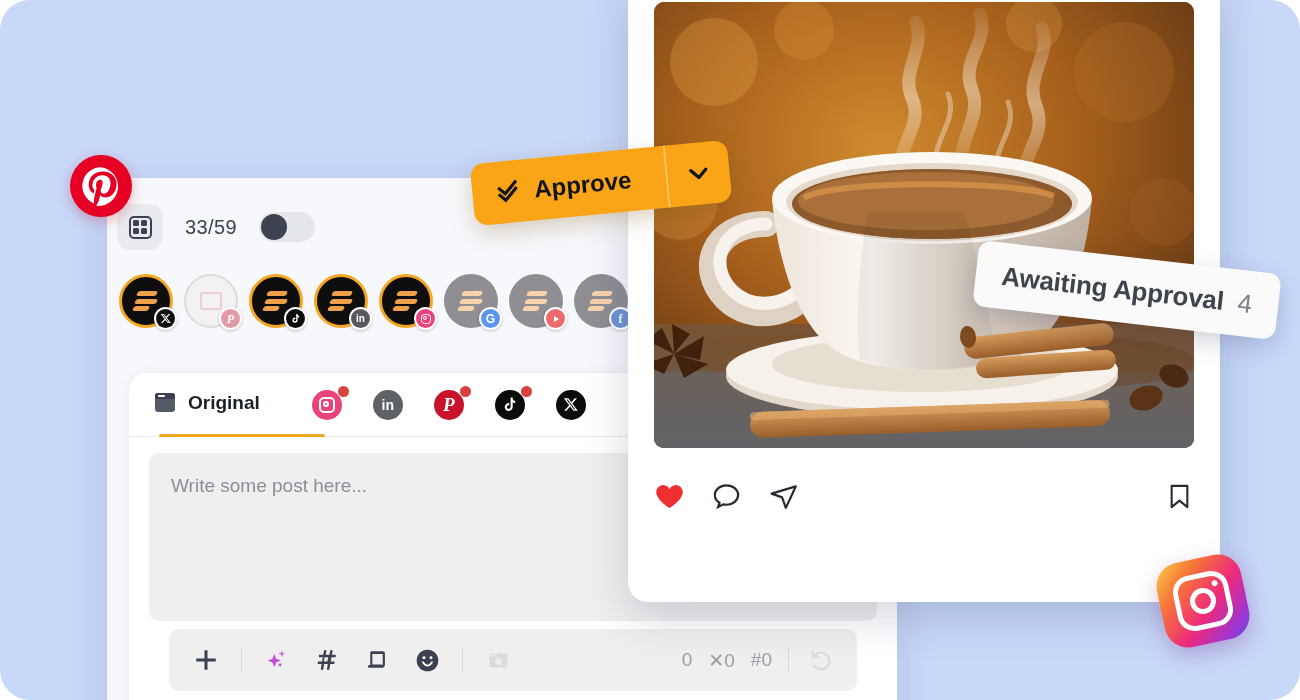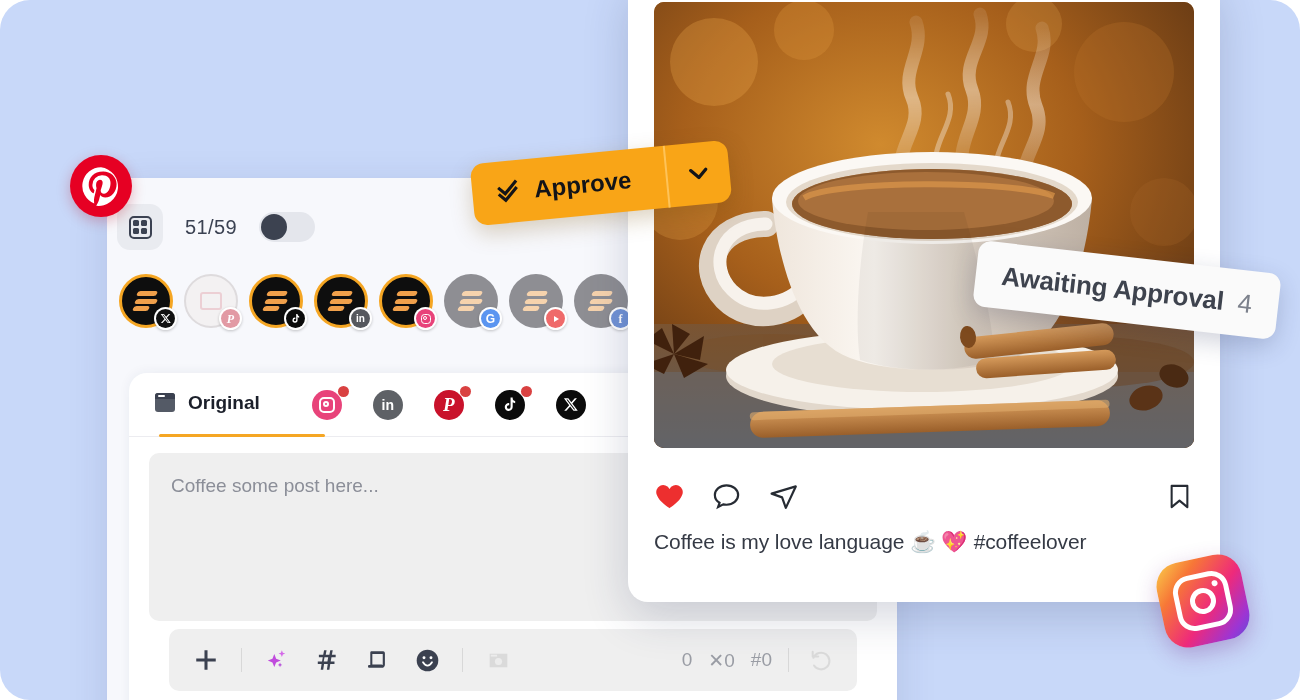--- a/index.html
+++ b/index.html
@@ -273,21 +273,21 @@
 
     <div class="sc-header">
       <div class="grid-btn">
         <div class="grid-glyph">
           <i></i>
             <i></i>
             <i></i>
             <i></i>
         </div>
       </div>
-      <div class="sc-count">51/59</div>
+      <div class="sc-count">33/59</div>
       <div class="toggle">
           <div class="knob"></div>
         </div>
     </div>
 
     <div class="avatar-row">
 
       <div class="avatar">
         <div class="av-ring active">
             <span class="av-mark">
@@ -446,21 +446,21 @@
           <div class="soc" style="background:#0b0b0b;">
             <svg width="15" height="15" viewBox="0 0 24 24">
                 <path fill="#fff" d="M18.9 2h3.4l-7.4 8.5L23.6 22h-6.8l-5.3-6.9L5.4 22H2l7.9-9L1.5 2h7l4.8 6.3L18.9 2zm-1.2 18h1.9L7.4 3.9H5.4L17.7 20z"></path>
               </svg>
           </div>
         </div>
       </div>
 
       <div class="textarea-wrap">
         <div class="textarea">
-          <div class="ta-placeholder">Coffee some post here...</div>
+          <div class="ta-placeholder">Write some post here...</div>
         </div>
 
         <div class="toolbar">
           <div class="tb-left">
             <span class="tb-ico">
               <svg width="26" height="26" viewBox="0 0 24 24">
                   <path fill="#3b4150" d="M10.6 3h2.8v7.6H21v2.8h-7.6V21h-2.8v-7.6H3v-2.8h7.6z"></path>
                 </svg>
             </span>
             <span class="tb-sep"></span>
@@ -640,21 +640,20 @@
       </div>
       <div class="right">
         <span>
           <svg width="29" height="29" viewBox="0 0 24 24">
               <path fill="none" stroke="#262b33" stroke-width="1.7" stroke-linejoin="round" d="M5.5 3.2h13v17.6L12 15.4l-6.5 5.4z"></path>
             </svg>
         </span>
       </div>
     </div>
 
-    <div class="ig-caption">Coffee is my love language ☕ 💖 #coffeelover</div>
   </div>
 
   <div class="approve-pill">
     <div class="approve-main">
       <span>
         <svg width="28" height="28" viewBox="0 0 24 24">
             <path fill="#131418" d="M2.6 10.4l1.9-1.9 4.6 4.6 9.4-9.4 1.9 1.9L9.1 17 2.6 10.4zm0 5.6l1.9-1.9 4.6 4.6 9.4-9.4 1.9 1.9L9.1 22.6 2.6 16z"></path>
           </svg>
       </span>
       <span class="approve-label">Approve</span>

